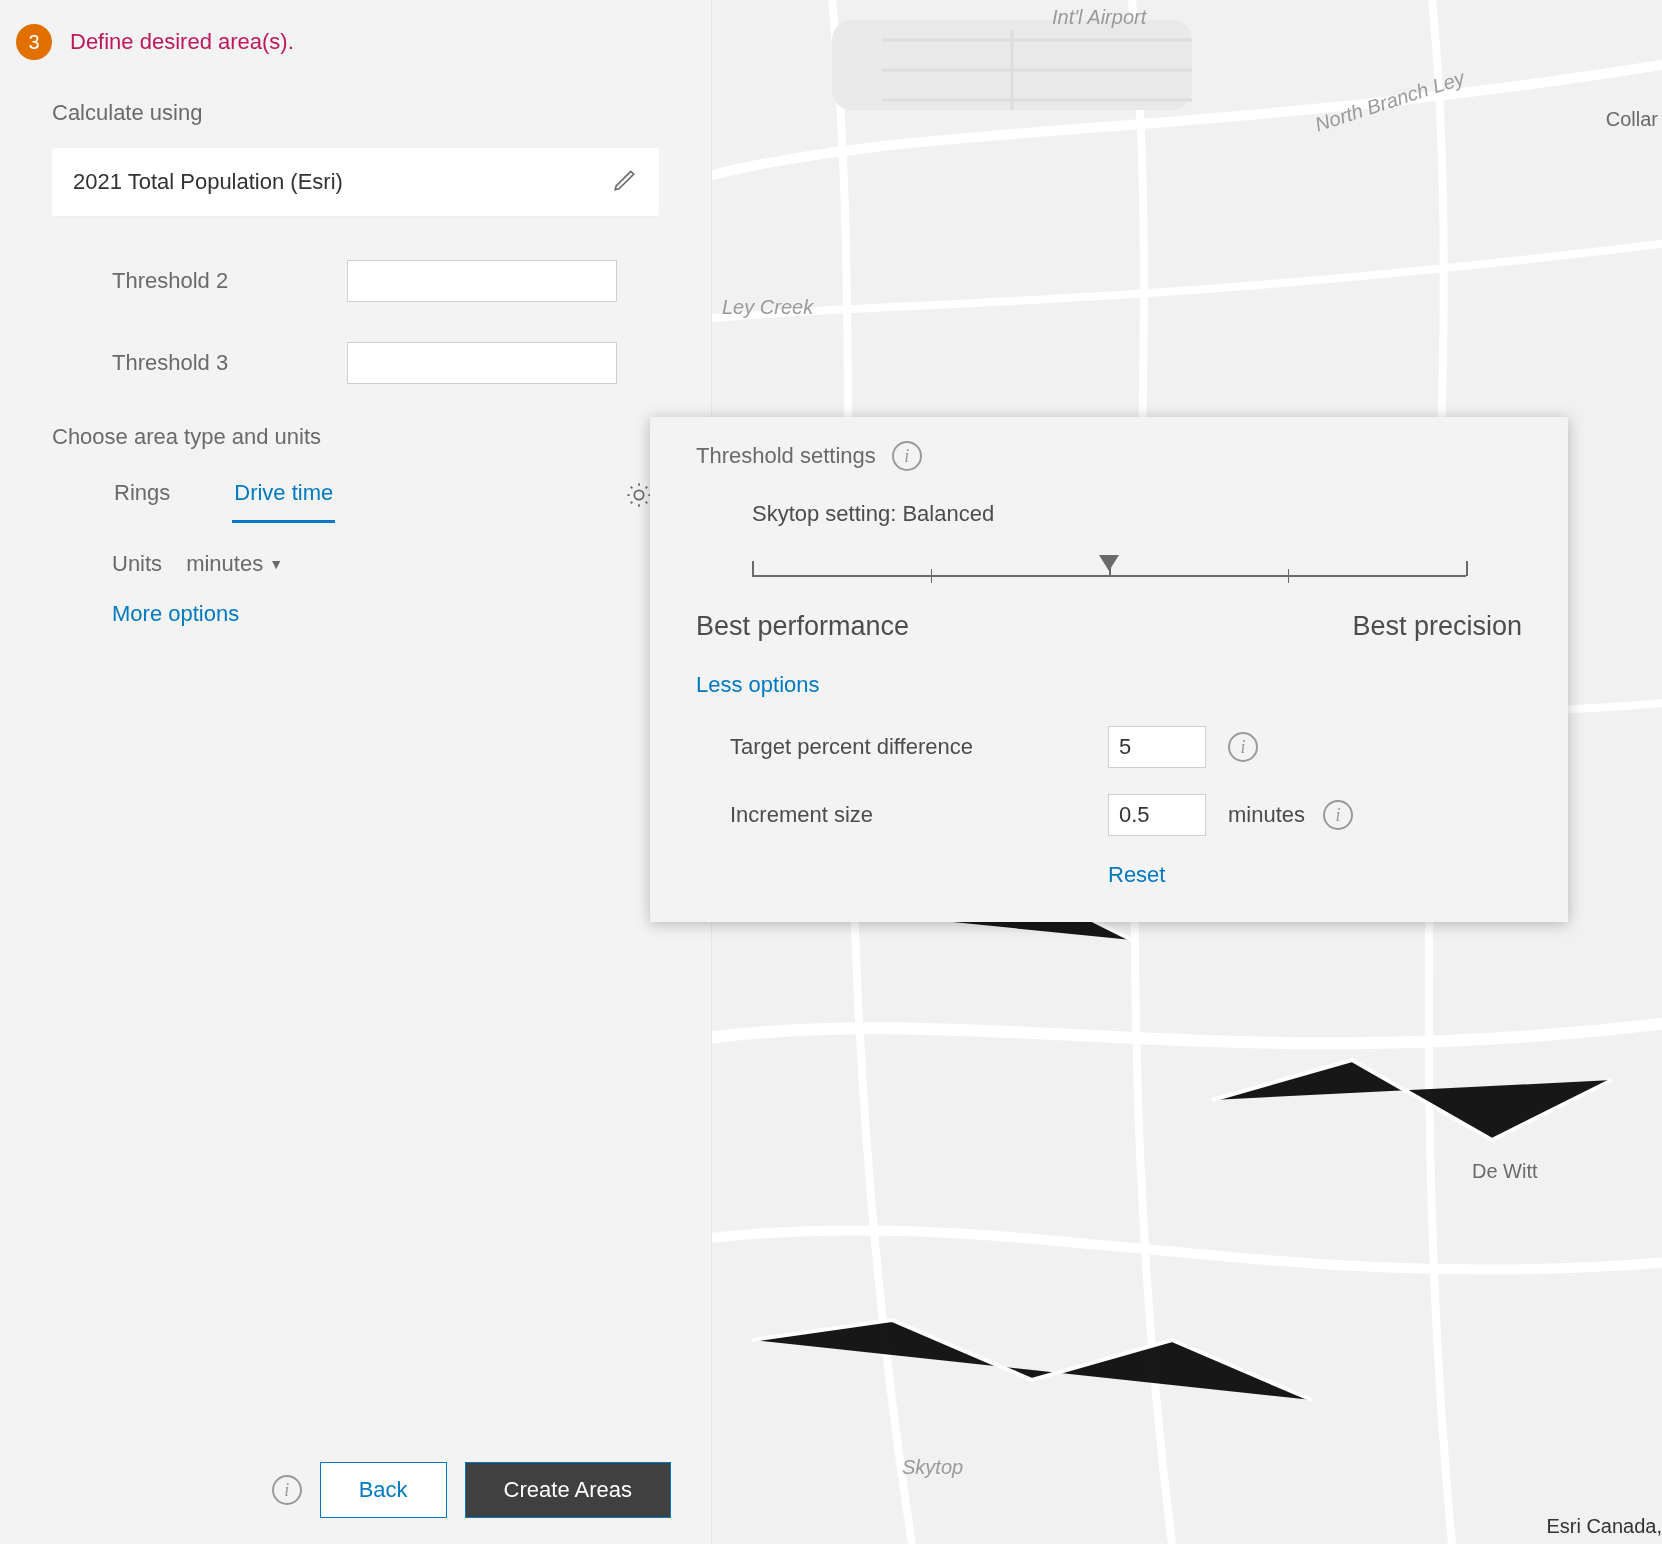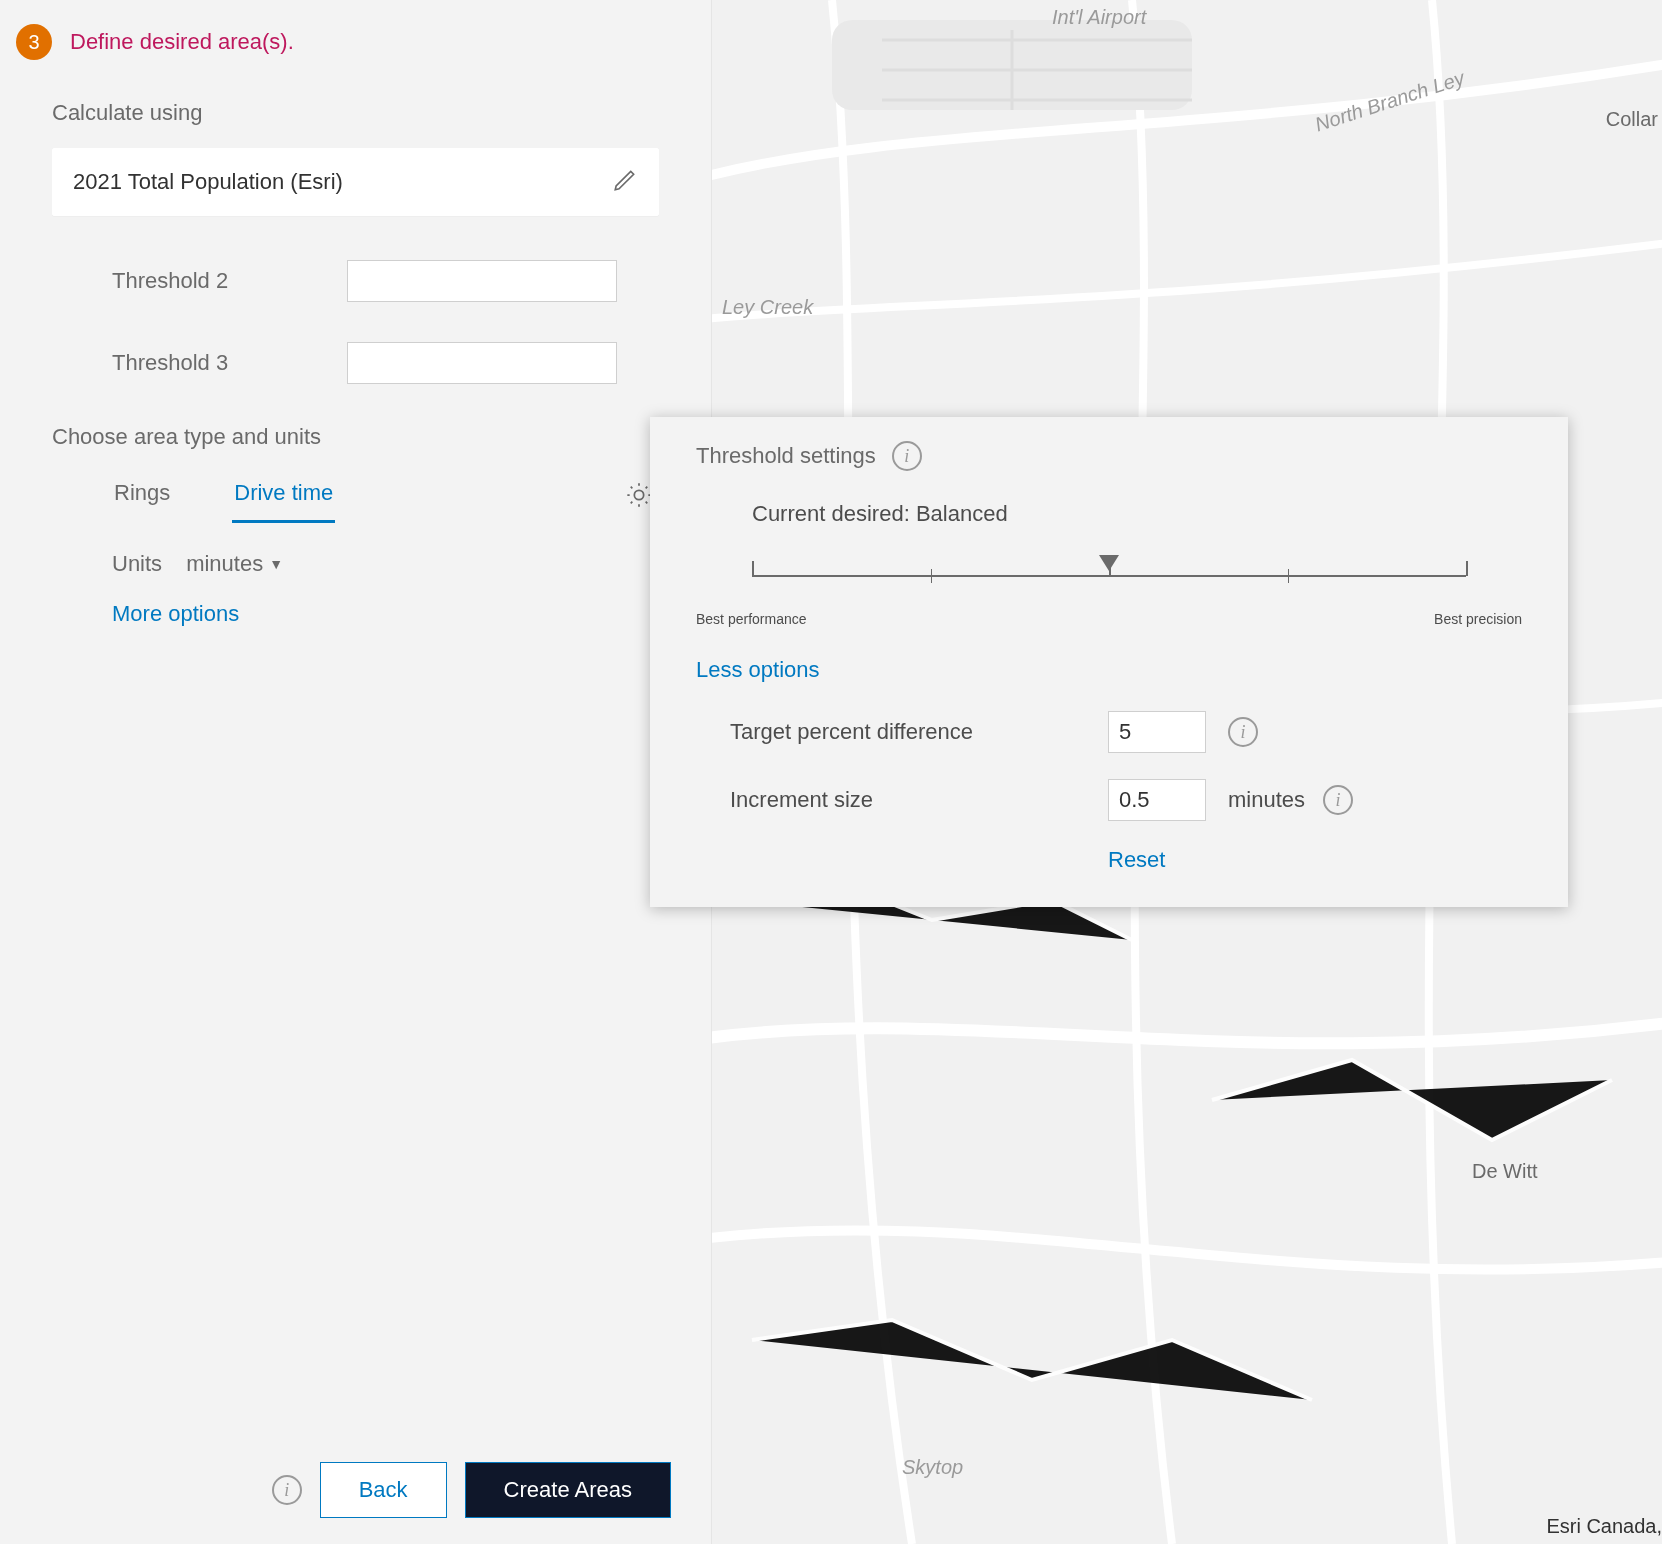--- a/index.html
+++ b/index.html
@@ -148,21 +148,21 @@
     }
     .btn {
       height: 56px;
       padding: 0 38px;
       font-size: 22px;
       border: 1px solid #0079c1;
       cursor: pointer;
       font-family: inherit;
     }
     .btn.secondary { background: #fff; color: #0079c1; }
-    .btn.primary { background: #0f172a; color: #fff; }
+    .btn.primary { background: #404040; color: #fff; }
 
     
     .map {
       position: absolute;
       left: 712px; top: 0;
       right: 0; bottom: 0;
       background: #f0f0f0;
     }
     .map svg { width: 100%; height: 100%; display: block; }
     .map-label {
@@ -205,21 +205,21 @@
       position: absolute; top: -6px;
       width: 0; height: 0;
       border-left: 10px solid transparent;
       border-right: 10px solid transparent;
       border-top: 16px solid #6a6a6a;
       transform: translateX(-10px);
       cursor: pointer;
     }
     .slider-labels {
       display: flex; justify-content: space-between;
-      font-size: 14px; color: #4c4c4c;
+      font-size: 27px; color: #4c4c4c;
       margin-bottom: 30px;
     }
 
     .popover .link2 { color: #0079c1; font-size: 22px; cursor: pointer; margin-bottom: 28px; display: inline-block; }
 
     .opt-row {
       display: flex; align-items: center;
       padding-left: 34px;
       margin-bottom: 26px;
     }
@@ -336,21 +336,21 @@
   <div class="map-label" style="left:190px; top:1456px;">Skytop</div>
   <div class="attrib">Esri Canada,</div>
 </div>
 
 <div class="popover">
   <div class="hdr">
     <span class="htext">Threshold settings</span>
     <span class="info-circ">i</span>
   </div>
   <div class="current-setting">
-    <span>Current desired:</span>
+    <span>Skytop setting:</span>
     <span>Balanced</span>
   </div>
 
   <div class="slider-wrap">
     <div class="slider">
       <div class="track"></div>
       <div class="tick tall" style="left:0%"></div>
       <div class="tick" style="left:25%"></div>
       <div class="tick tall" style="left:50%"></div>
       <div class="tick" style="left:75%"></div>

